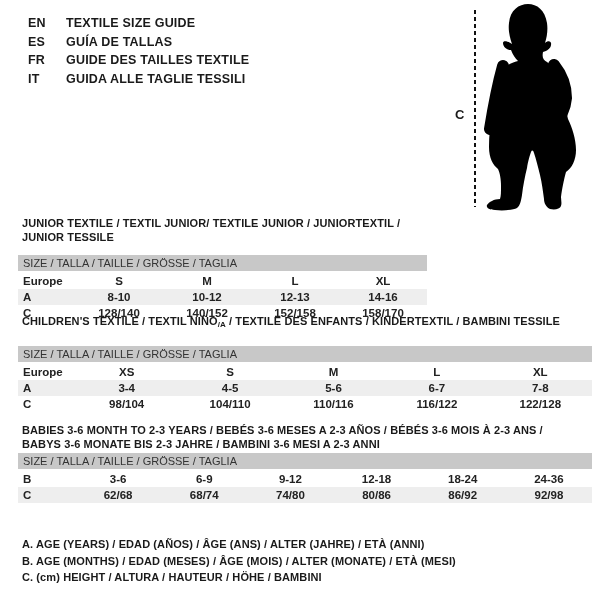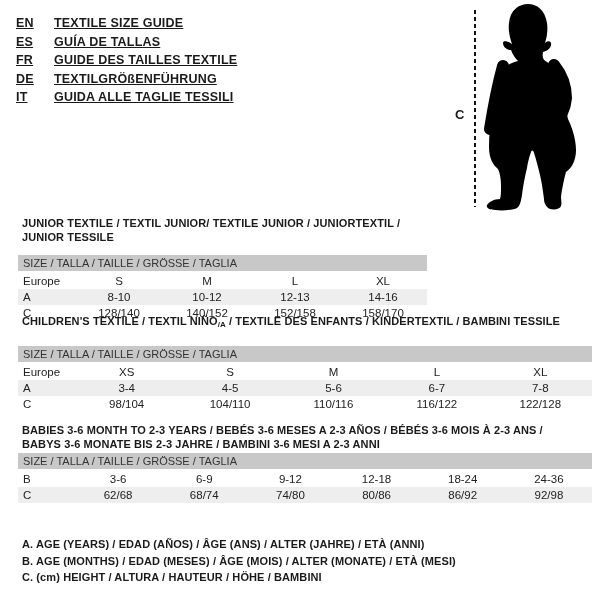--- a/index.html
+++ b/index.html
@@ -4,21 +4,21 @@
 <style>
   html,body{margin:0;padding:0;}
   body{
     width:600px;height:600px;background:#ffffff;
     font-family:"Liberation Sans","DejaVu Sans",sans-serif;
     color:#1a1a1a;position:relative;overflow:hidden;
   }
   .page{position:absolute;inset:0;background:#fff;}
 
   
-  .lang-list{position:absolute;top:14px;left:16px;text-decoration:underline;}
+  .lang-list{position:absolute;top:14px;left:28px;}
   .lang-row{display:flex;line-height:18.5px;font-size:12.5px;font-weight:bold;letter-spacing:.2px;}
   .lang-code{width:38px;flex:0 0 38px;}
 
   
   .dash-line{
     position:absolute;left:474px;top:10px;width:2px;height:197px;
     background:repeating-linear-gradient(to bottom,#111 0px,#111 4px,transparent 4px,transparent 7px);
   }
   .c-label{position:absolute;left:455px;top:107px;font-size:13px;font-weight:bold;}
   .silhouette{position:absolute;left:482px;top:2px;width:100px;height:212px;}
@@ -31,21 +31,21 @@
   .sec-title{font-size:11px;font-weight:bold;line-height:14px;margin-left:4px;letter-spacing:.1px;}
   .sec-1 .sec-title{margin-bottom:11px;}
   .sec-2 .sec-title{margin-bottom:14px;}
   .sec-3 .sec-title{margin-bottom:2px;}
   .sub{font-size:8px;vertical-align:-2px;}
 
   .size-band{
     height:16px;line-height:16px;background:#c8c8c8;color:#333;
     font-size:11px;padding-left:5px;margin-bottom:2px;
   }
-  table{width:100%;border-collapse:collapse;table-layout:fixed;}
+  table{width:100%;border-collapse:collapse;table-layout:fixed;font-weight:bold;}
   td{height:16px;padding:0;font-size:11.5px;text-align:center;vertical-align:middle;color:#222;}
   td:first-child{width:52px;text-align:left;padding-left:5px;}
   tr.alt{background:#eeeeee;}
 
   
   .footnotes{position:absolute;top:536px;left:22px;}
   .footnote{font-size:11px;font-weight:bold;line-height:16.5px;letter-spacing:.1px;}
 </style>
 </head>
 <body>
@@ -57,24 +57,20 @@
       <span class="lang-code">EN</span>
       <span class="lang-title">TEXTILE SIZE GUIDE</span>
     </div>
     <div class="lang-row">
       <span class="lang-code">ES</span>
       <span class="lang-title">GUÍA DE TALLAS</span>
     </div>
     <div class="lang-row">
       <span class="lang-code">FR</span>
       <span class="lang-title">GUIDE DES TAILLES TEXTILE</span>
-    </div>
-    <div class="lang-row">
-      <span class="lang-code">DE</span>
-      <span class="lang-title">TEXTILGRÖßENFÜHRUNG</span>
     </div>
     <div class="lang-row">
       <span class="lang-code">IT</span>
       <span class="lang-title">GUIDA ALLE TAGLIE TESSILI</span>
     </div>
   </div>
 
   <div class="dash-line"></div>
   <div class="c-label">C</div>
   <svg class="silhouette" viewBox="0 0 100 212" xmlns="http://www.w3.org/2000/svg">

